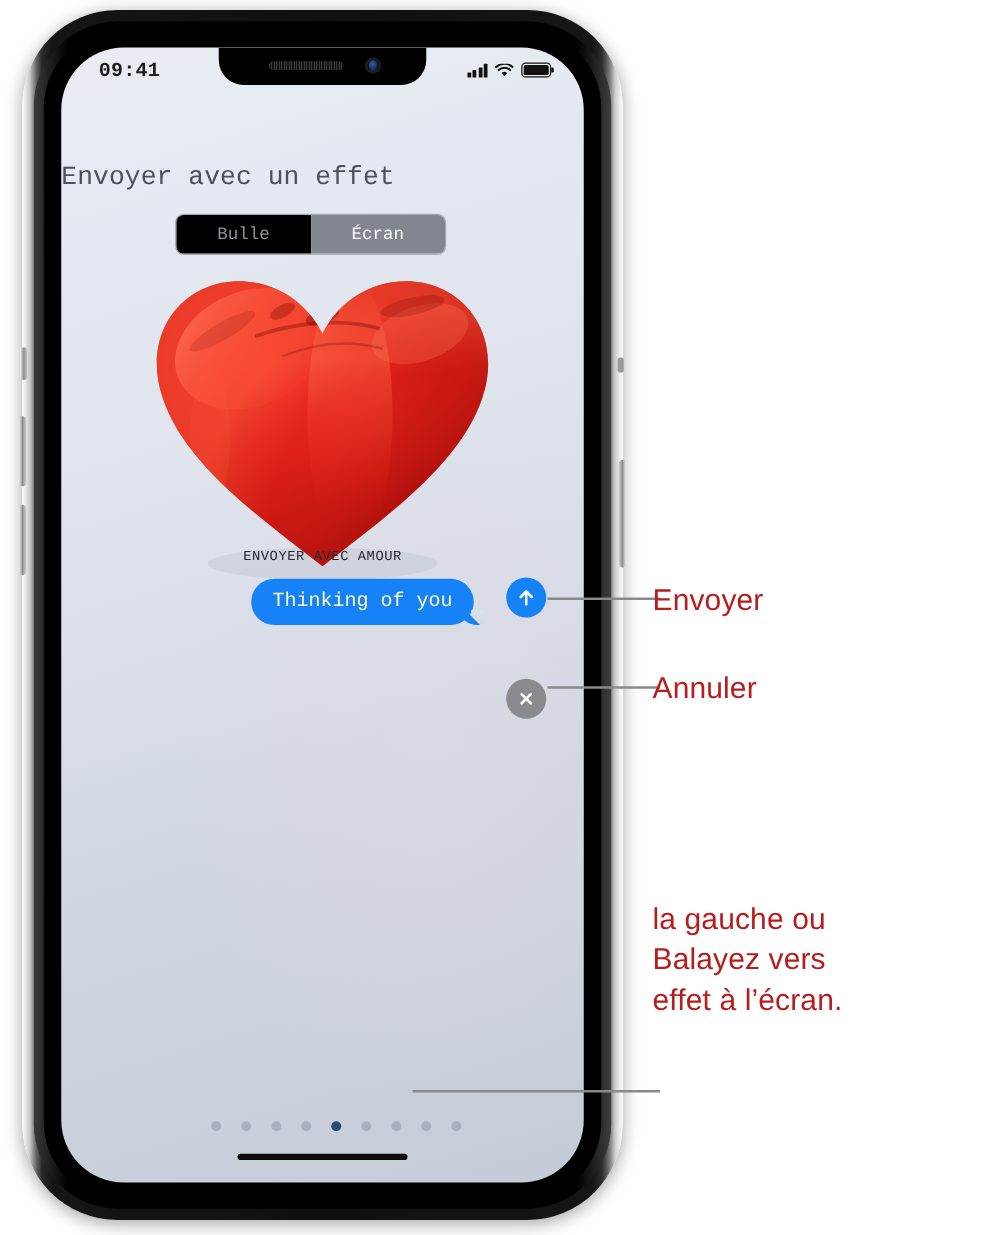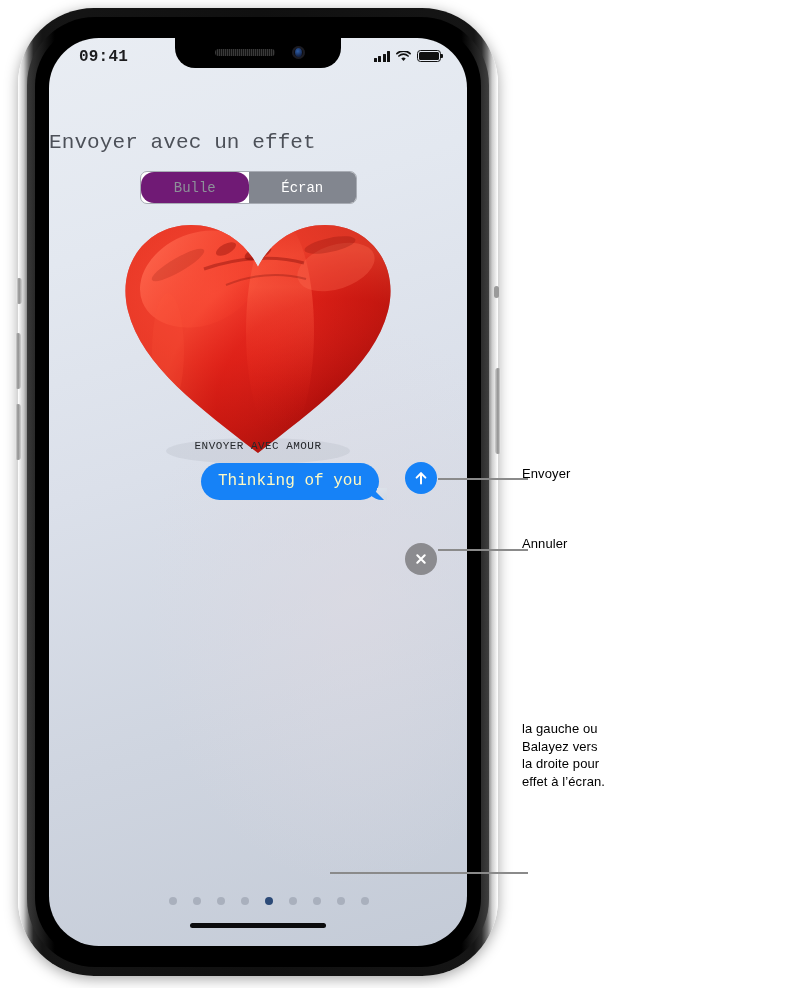--- a/index.html
+++ b/index.html
@@ -109,21 +109,21 @@
   
   .segment {
     position:absolute; left:91px; top:133px; width:217px; height:33px;
     border-radius:7px; overflow:hidden; display:flex;
     border:1px solid #a8acb4; background:#fff;
   }
   .seg {
     flex:1; display:flex; align-items:center; justify-content:center;
     font-size:14px; cursor:default;
   }
-  .seg.off { background:#701a75; color:#8d9199;border-radius:13px; }
+  .seg.off { background:#000000; color:#8d9199; }
   .seg.on  { background:#82868f; color:#ffffff; }
 
   
   .heart-stage {
     position:absolute; left:50%; transform:translateX(-50%);
     top:163px; width:300px; height:270px;
   }
   .heart-stage svg { display:block; width:100%; height:100%; }
 
   .effect-label {
@@ -169,21 +169,21 @@
 
   
   .home-ind {
     position:absolute; left:50%; transform:translateX(-50%); bottom:18px;
     width:136px; height:5px; border-radius:3px; background:#0b0b0d;
   }
 
   
   .lead { position:absolute; height:2px; background:#8a8a8a; }
   .callout {
-    position:absolute; font-size:13px; color:#000000;
+    position:absolute; font-size:24px; color:#b91c1c;
     line-height:1.33; letter-spacing:.1px;
   }
   .callout.multi { line-height:1.35; }
 </style>
 </head>
 <body>
 
 <div id="root">
 
   <div class="phone-wrap">
@@ -333,17 +333,16 @@
   <div class="lead" style="left:438px; top:478px; width:90px;"></div>
   <div class="callout" style="left:522px; top:465px;">Envoyer</div>
 
   <div class="lead" style="left:438px; top:549px; width:90px;"></div>
   <div class="callout" style="left:522px; top:535px;">Annuler</div>
 
   <div class="lead" style="left:330px; top:872px; width:198px;"></div>
   <div class="callout multi" style="left:522px; top:720px;">
     <div>la gauche ou</div>
     <div>Balayez vers</div>
-    <div>la droite pour</div>
     <div>effet à l’écran.</div>
   </div>
 
 </div>
 
 </body></html>

